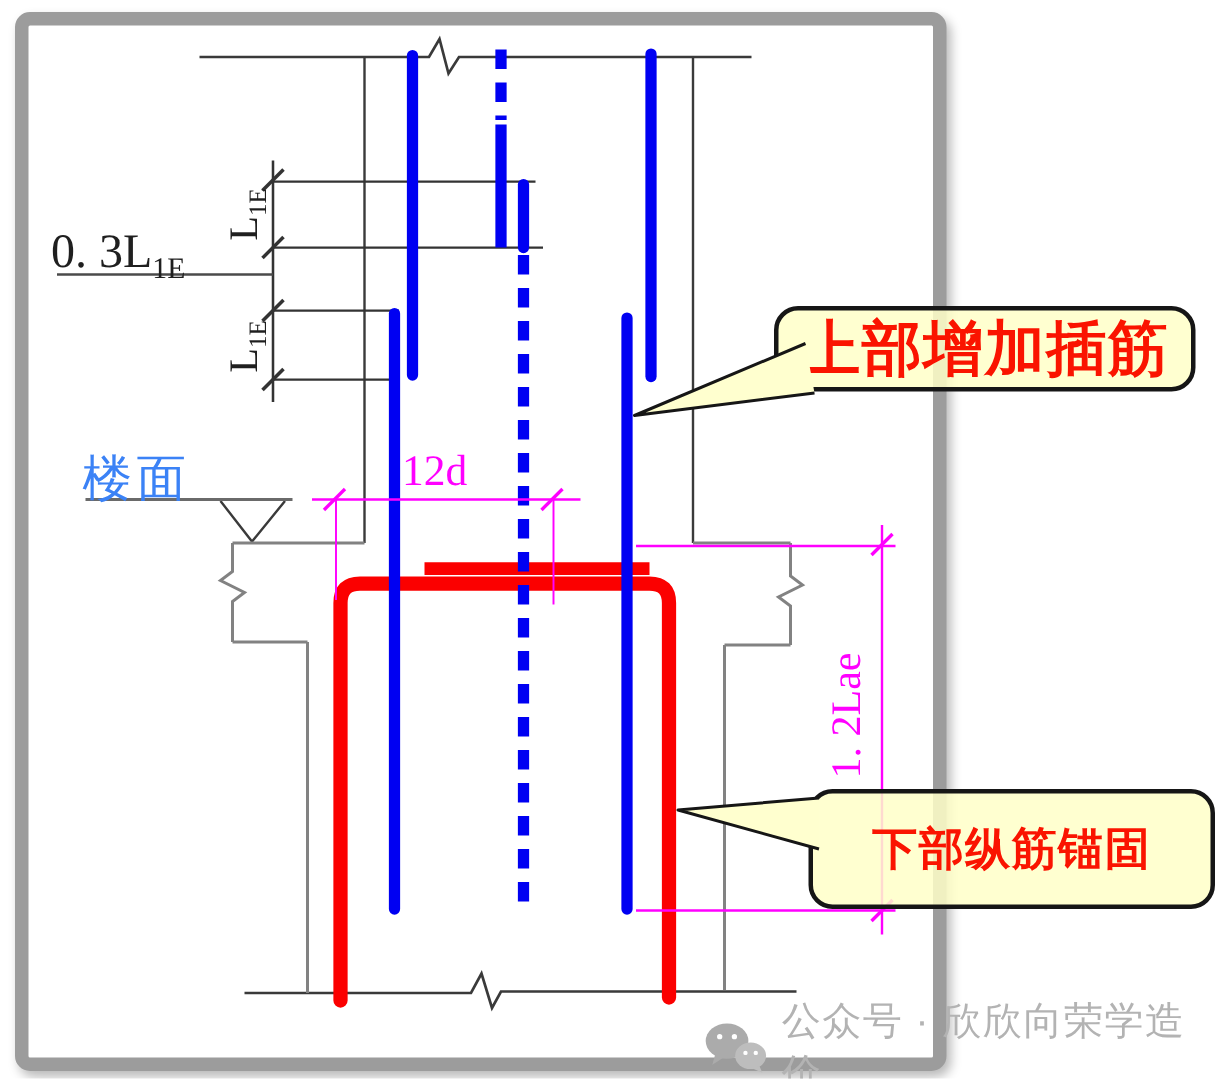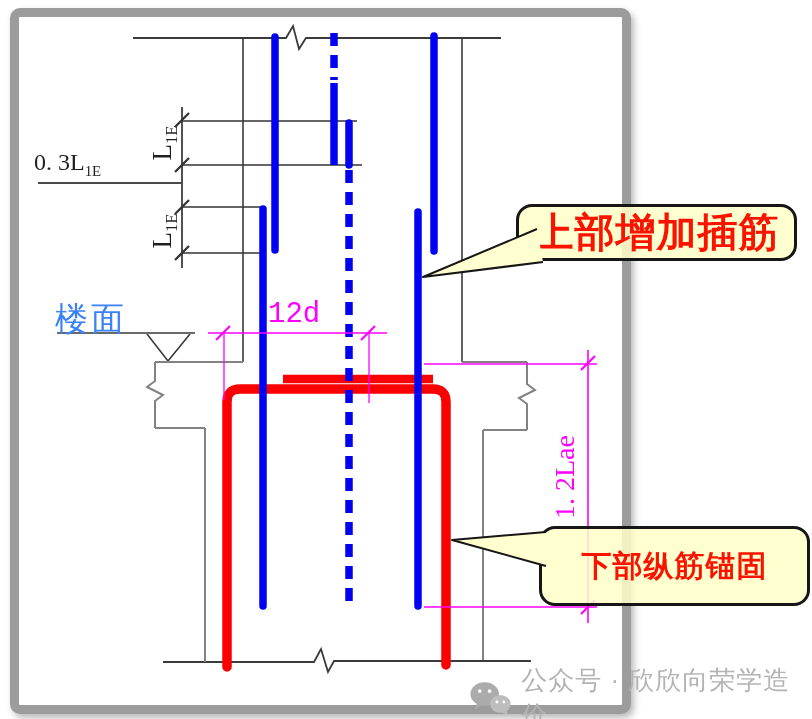--- a/index.html
+++ b/index.html
@@ -4,28 +4,28 @@
 <style>
   html,body{margin:0;padding:0;background:#ffffff;}
   body{width:812px;height:719px;position:relative;overflow:hidden;
        font-family:"Liberation Sans",sans-serif;}
   .frame{position:absolute;left:10px;top:8px;width:603px;height:688px;
          background:#ffffff;border:9px solid #9c9c9c;border-radius:10px;
          box-shadow:3px 4px 7px rgba(0,0,0,0.28);}
   svg.overlay{position:absolute;left:0;top:0;pointer-events:none;}
   .lbl{position:absolute;white-space:nowrap;}
   .cad-serif{font-family:"Liberation Serif","DejaVu Serif",serif;}
-  .lbl-03l1e{left:34px;top:149px;font-size:24px;color:#1f1f1f;}
+  .lbl-03l1e{left:34px;top:149px;font-size:32px;color:#1f1f1f;}
   .lbl-03l1e sub,.lbl-l1e sub{font-size:0.62em;}
   .lbl-l1e{width:80px;height:28px;line-height:28px;text-align:center;
            font-size:27px;color:#1f1f1f;transform:rotate(-90deg);}
   .lbl-l1e.u{left:122px;top:129px;}
   .lbl-l1e.d{left:122px;top:217px;}
   .lbl-floor{left:55px;top:297px;font-size:33px;color:#3b82f6;letter-spacing:3px;}
-  .lbl-12d{left:268px;top:298px;font-size:29px;color:#ff00ff;font-family:Liberation Mono, monospace;}
+  .lbl-12d{left:268px;top:298px;font-size:29px;color:#ff00ff;}
   .lbl-12lae{left:490px;top:462px;width:150px;height:30px;line-height:30px;
              text-align:center;font-size:28px;color:#ff00ff;transform:rotate(-90deg);}
   .callout{position:absolute;box-sizing:border-box;
            background:rgba(255,255,200,0.85);border:3px solid #161616;
            border-radius:16px;display:flex;align-items:center;justify-content:center;
            color:#fa1400;font-weight:bold;font-size:40px;letter-spacing:1px;}
   .callout.one{left:516px;top:188px;width:281px;height:57px;margin-top:16px;}
   .callout.two{left:539px;top:526px;width:271px;height:80px;font-size:30px;}
   .watermark{position:absolute;left:468px;top:663px;display:flex;
              align-items:center;gap:8px;}

